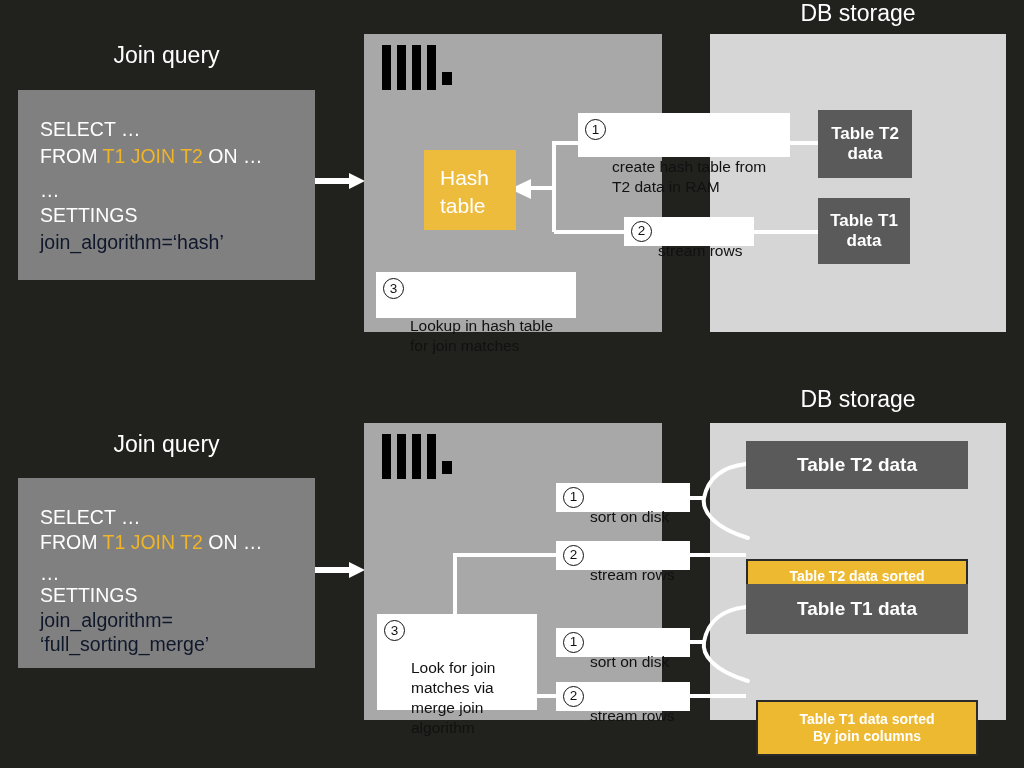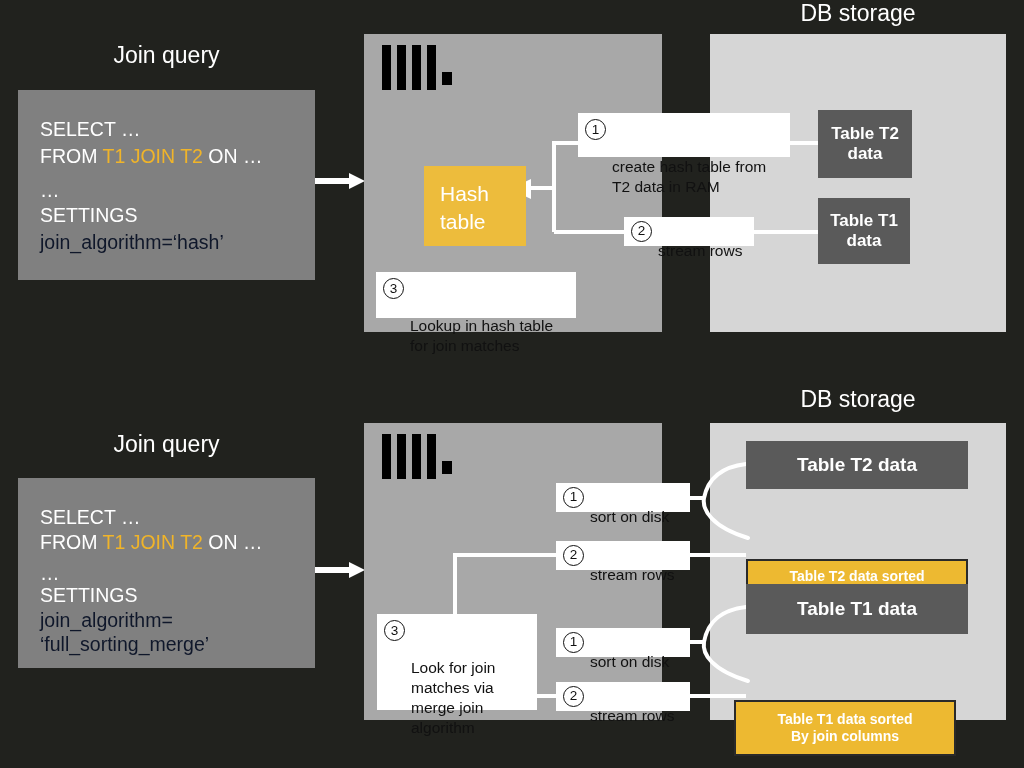--- a/index.html
+++ b/index.html
@@ -131,21 +131,21 @@
       <path d="M 554 188 L 529 188" stroke="#ffffff" stroke-width="4" fill="none"></path>
 
       <path d="M 818 232 L 754 232" stroke="#ffffff" stroke-width="4" fill="none"></path>
 
       <path d="M 625 232 L 554 232" stroke="#ffffff" stroke-width="4" fill="none"></path>
 
       <polygon points="531,179 510,189 531,199" fill="#ffffff"></polygon>
     </svg>
   </div>
 
-  <div class="abs hash-box" style="left:424px;top:166px;width:102px;height:80px;">
+  <div class="abs hash-box" style="left:424px;top:150px;width:92px;height:80px;">
     <div>Hash</div>
     <div>table</div>
   </div>
 
   <div class="abs tbl-dark" style="left:818px;top:110px;width:94px;height:68px;font-size:17px;white-space:pre-line;">Table T2
 data</div>
   <div class="abs tbl-dark" style="left:818px;top:198px;width:92px;height:66px;font-size:17px;white-space:pre-line;">Table T1
 data</div>
 
   <div class="abs callout" style="left:578px;top:113px;width:212px;height:44px;">
@@ -215,21 +215,21 @@
     </svg>
   </div>
 
   <div class="abs tbl-dark" style="left:746px;top:441px;width:222px;height:48px;font-size:19px;">Table T2 data</div>
 
   <div class="abs tbl-amber" style="left:746px;top:512px;width:222px;height:52px;white-space:pre-line;">Table T2 data sorted
 By join columns</div>
 
   <div class="abs tbl-dark" style="left:746px;top:584px;width:222px;height:50px;font-size:19px;">Table T1 data</div>
 
-  <div class="abs tbl-amber" style="left:734px;top:653px;width:222px;height:56px;white-space:pre-line;">Table T1 data sorted
+  <div class="abs tbl-amber" style="left:756px;top:653px;width:222px;height:56px;white-space:pre-line;">Table T1 data sorted
 By join columns</div>
 
   <div class="abs callout center" style="left:556px;top:483px;width:134px;height:29px;">
     <span class="num" style="margin-top:0;">1</span>
     <span class="txt">sort on disk</span>
   </div>
 
   <div class="abs callout center" style="left:556px;top:541px;width:134px;height:29px;">
     <span class="num" style="margin-top:0;">2</span>
     <span class="txt">stream rows</span>

